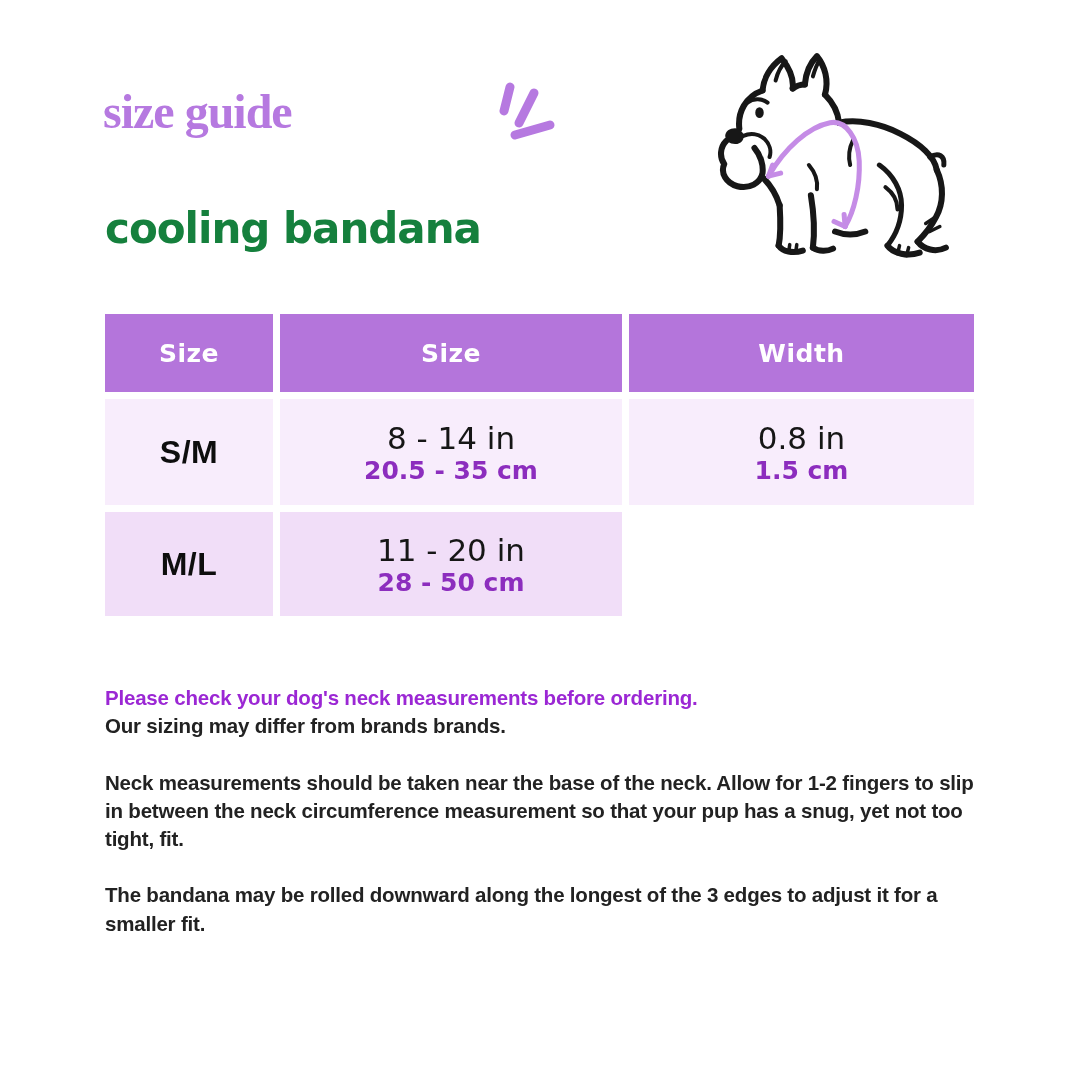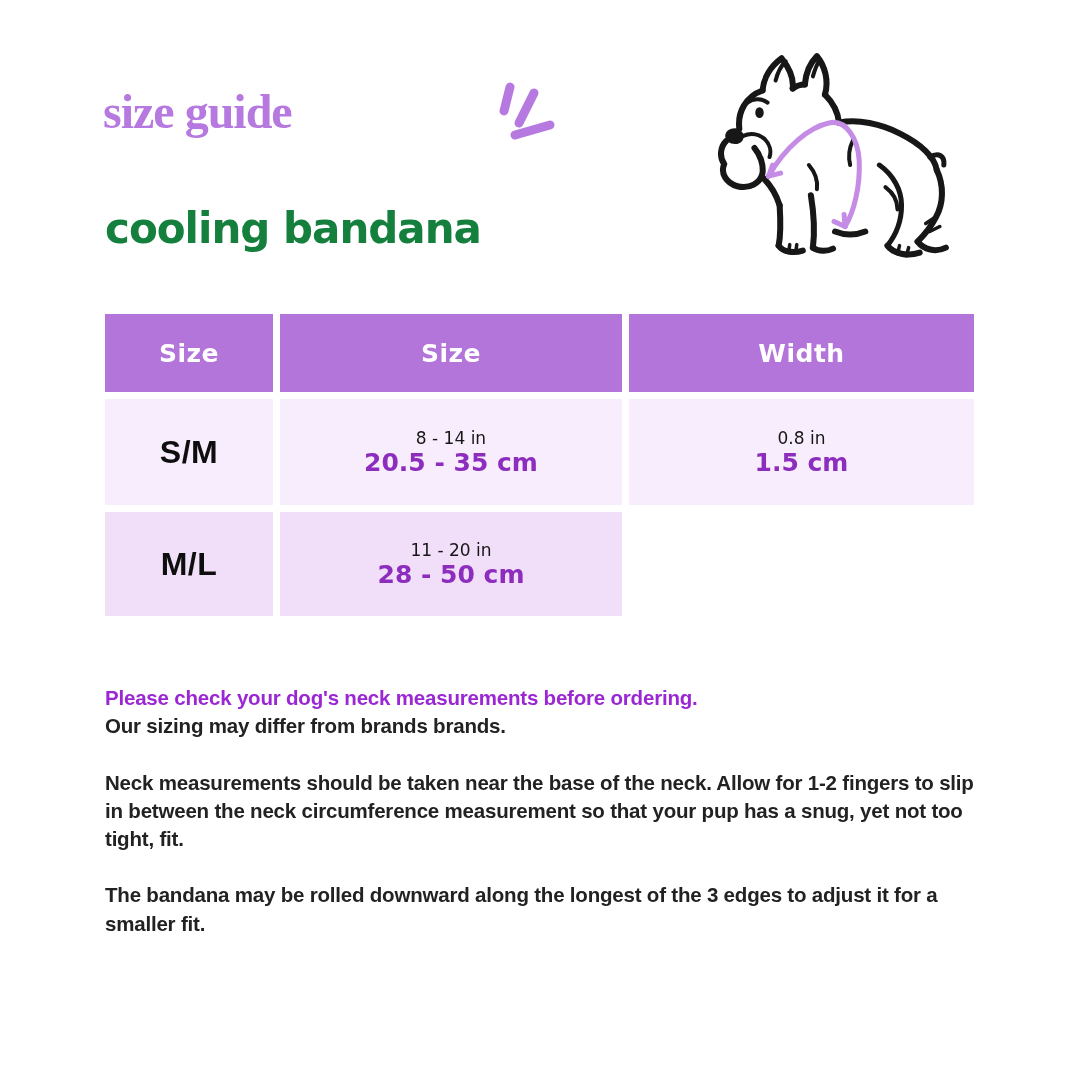--- a/index.html
+++ b/index.html
@@ -53,21 +53,21 @@
     font-size:25px;font-weight:700;letter-spacing:.5px;
   }
   .cell.r1{background:var(--row1-bg);}
   .cell.r2{background:var(--row2-bg);}
   .size-label{
     font-family:Liberation Sans, sans-serif;
     font-size:32px;font-weight:800;color:#0e0e0e;letter-spacing:0.5px;
   }
   .val-in{
     font-family:"DejaVu Sans", sans-serif;
-    font-size:17px;font-weight:500;color:#161616;
+    font-size:31px;font-weight:500;color:#161616;
   }
   .val-cm{
     font-family:"DejaVu Sans", sans-serif;
     font-size:25px;font-weight:600;color:var(--value-purple);
   }
   
   .notes{
     position:absolute;left:105px;top:684px;width:872px;
     font-size:20.5px;letter-spacing:-0.2px;line-height:1.38;color:#222;font-weight:bold;
   }

